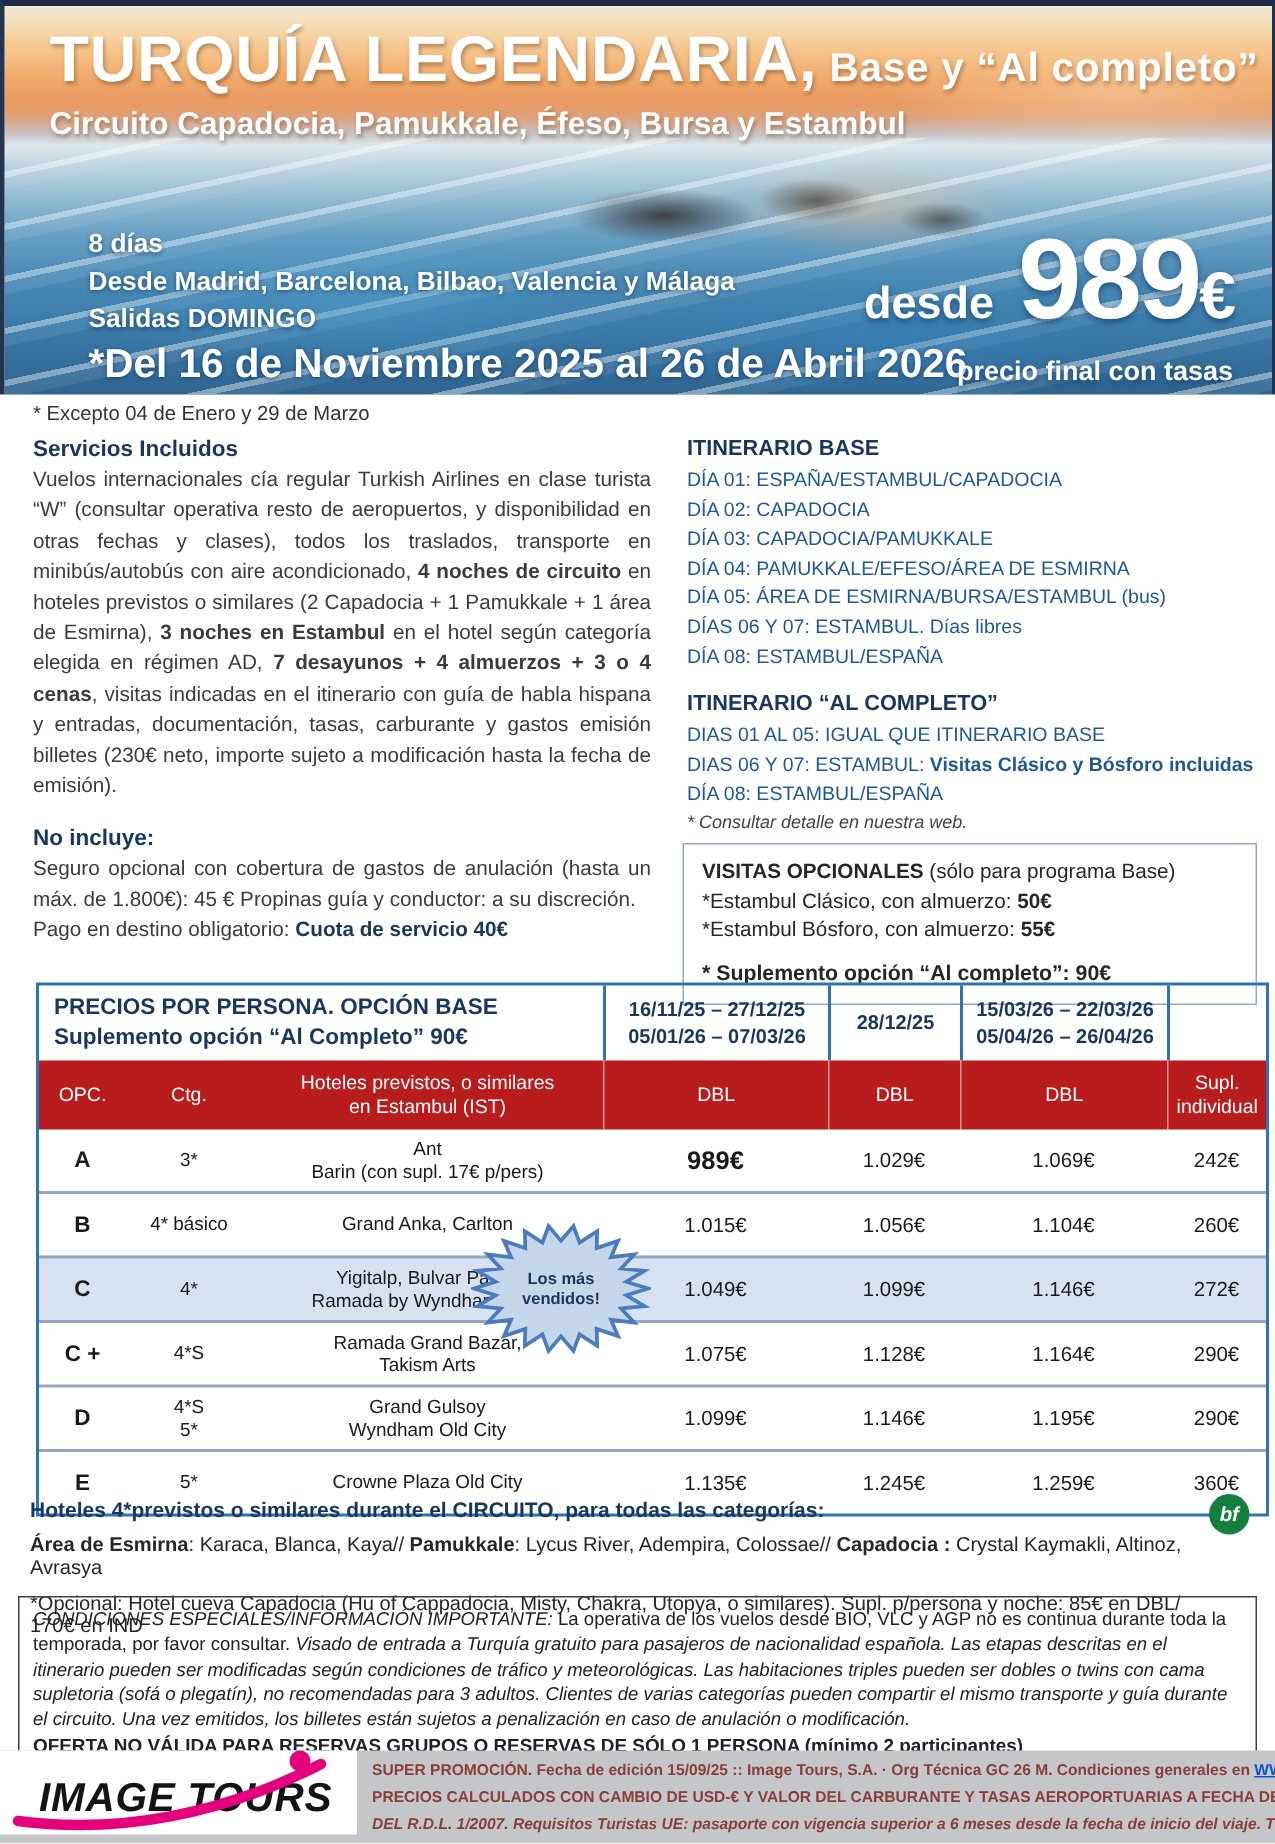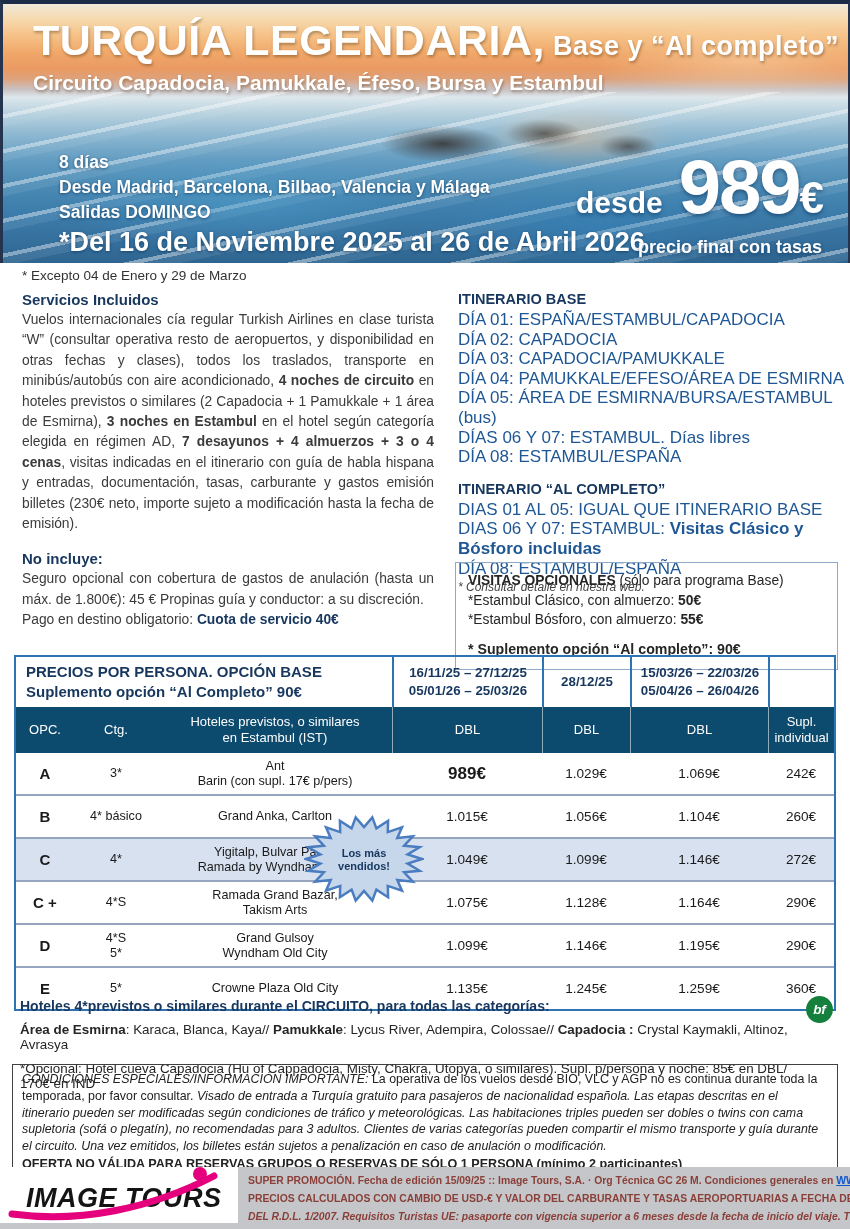--- a/index.html
+++ b/index.html
@@ -46,39 +46,39 @@
   .except{position:absolute;left:22px;top:268px;font-size:13.5px;color:#333;}
   .svc{position:absolute;left:22px;top:291px;width:412px;}
   .svc h3{margin:0 0 2px 0;font-size:15px;color:#17375E;}
   .svc p{margin:0;font-size:13.8px;line-height:20.4px;text-align:justify;color:#3b3b3b;}
   .orange{color:#E36C0A;}
   .blueb{color:#17375E;font-weight:bold;}
   .noinc{margin-top:16px;}
   .noinc h3{margin:0 0 2px 0;font-size:15px;}
   .itin{position:absolute;left:458px;top:291px;width:390px;}
   .itin h3{margin:0 0 3px 0;font-size:14.5px;color:#17375E;}
-  .itin .day{font-size:17px;line-height:19.6px;color:#1F5795;}
+  .itin .day{font-size:13px;line-height:19.6px;color:#1F5795;}
   .itin .gap{height:14px;}
   .itin .webnote{font-size:12px;font-style:italic;color:#444;margin-top:2px;}
   .visitas{position:absolute;left:455px;top:562px;width:383px;box-sizing:border-box;
     border:1.5px solid #8EA9C9;padding:8px 12px 10px 12px;font-size:13.8px;color:#262626;
     line-height:19.5px;}
   .visitas .sup{margin-top:10px;font-weight:bold;font-size:14.2px;}
   
-  .ptable{position:absolute;left:14px;top:655px;width:822px;box-sizing:border-box;
+  .ptable{position:absolute;left:24px;top:655px;width:822px;box-sizing:border-box;
     border:2px solid #2E74B5;}
   .thead1{display:grid;grid-template-columns:376px 150px 88px 138px 1fr;}
   .thead1>div{padding:5px 4px;display:flex;flex-direction:column;justify-content:center;
     align-items:center;text-align:center;}
   .thead1>div+div{border-left:2px solid #2E74B5;}
   .thead1 .ttl{align-items:flex-start;text-align:left;padding-left:10px;}
   .thead1 .t1,.thead1 .t2{font-weight:bold;color:#17375E;font-size:15px;line-height:20px;}
   .thead1 .per{font-weight:bold;color:#17375E;font-size:13.3px;line-height:18px;}
   .thead2{display:grid;grid-template-columns:58px 84px 234px 150px 88px 138px 1fr;
-    background:#0c4a6e;color:#fff;min-height:46px;}
+    background:#b91c1c;color:#fff;min-height:46px;}
   .thead2>div{display:flex;flex-direction:column;justify-content:center;align-items:center;
     text-align:center;font-size:13px;line-height:16px;}
   .thead2>div:nth-child(n+4){border-left:1px solid rgba(255,255,255,.55);}
   .trow{display:grid;grid-template-columns:58px 84px 234px 150px 88px 138px 1fr;min-height:41px;}
   .trow>div{display:flex;flex-direction:column;justify-content:center;align-items:center;
     text-align:center;line-height:15px;}
   .trow+.trow{border-top:2px solid #94A5BD;}
   .trow .opc{font-weight:bold;font-size:15px;color:#1a1a1a;}
   .trow .ctg,.trow .hot{font-size:12.6px;color:#1a1a1a;}
   .trow .pr{font-size:13.6px;color:#1a1a1a;}
@@ -168,21 +168,21 @@
 </div>
 
 <div class="ptable" style="position:absolute;">
   <div class="thead1">
     <div class="ttl">
       <span class="t1">PRECIOS POR PERSONA. OPCIÓN BASE</span>
       <span class="t2">Suplemento opción “Al Completo” 90€</span>
     </div>
     <div>
       <span class="per">16/11/25 – 27/12/25</span>
-      <span class="per">05/01/26 – 25/03/26</span>
+      <span class="per">05/01/26 – 07/03/26</span>
     </div>
     <div>
       <span class="per">28/12/25</span>
     </div>
     <div>
       <span class="per">15/03/26 – 22/03/26</span>
       <span class="per">05/04/26 – 26/04/26</span>
     </div>
     <div></div>
   </div>

